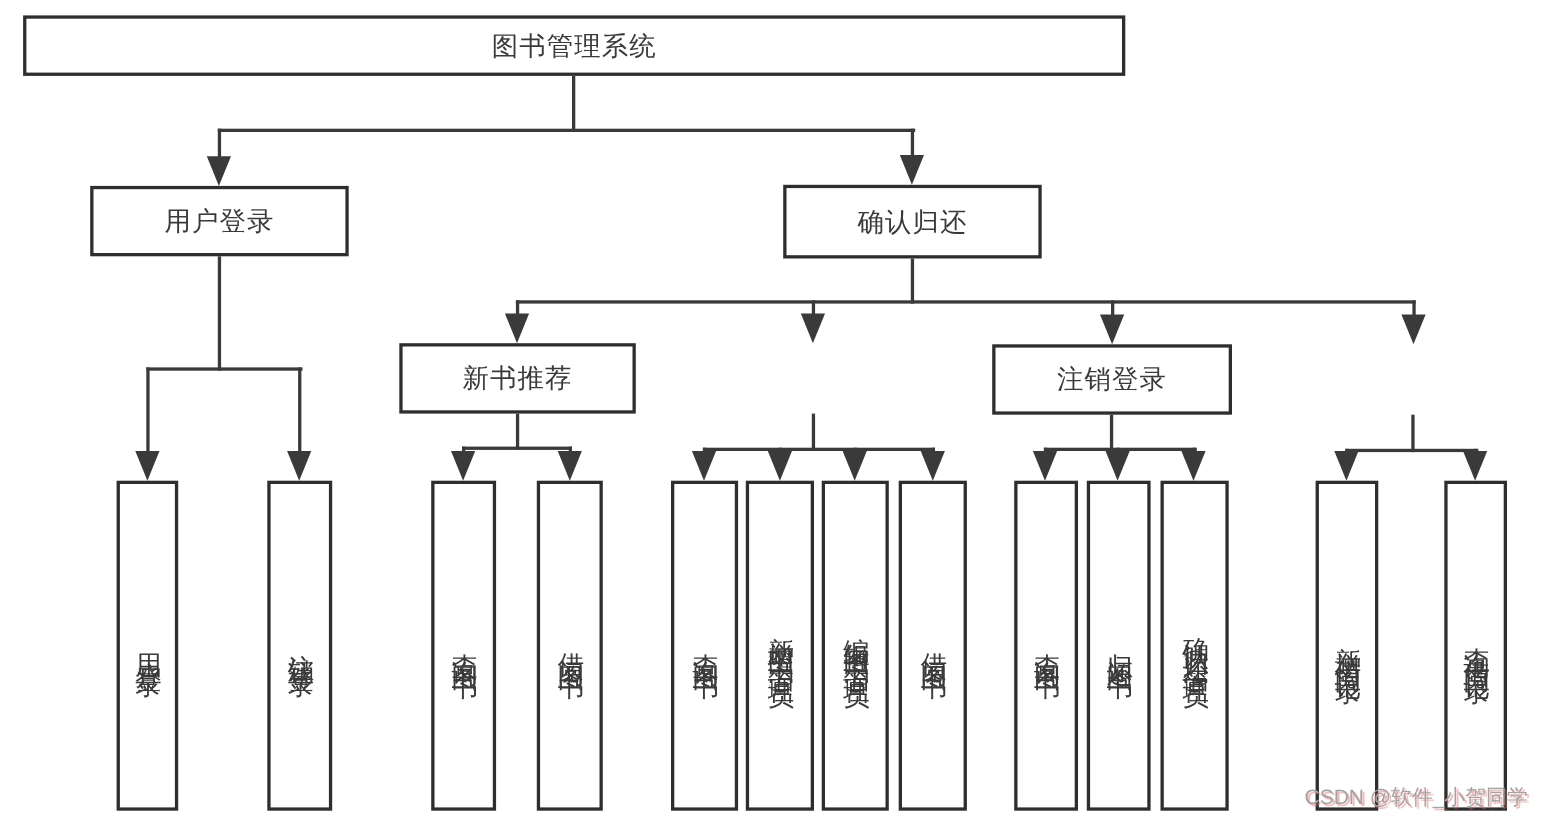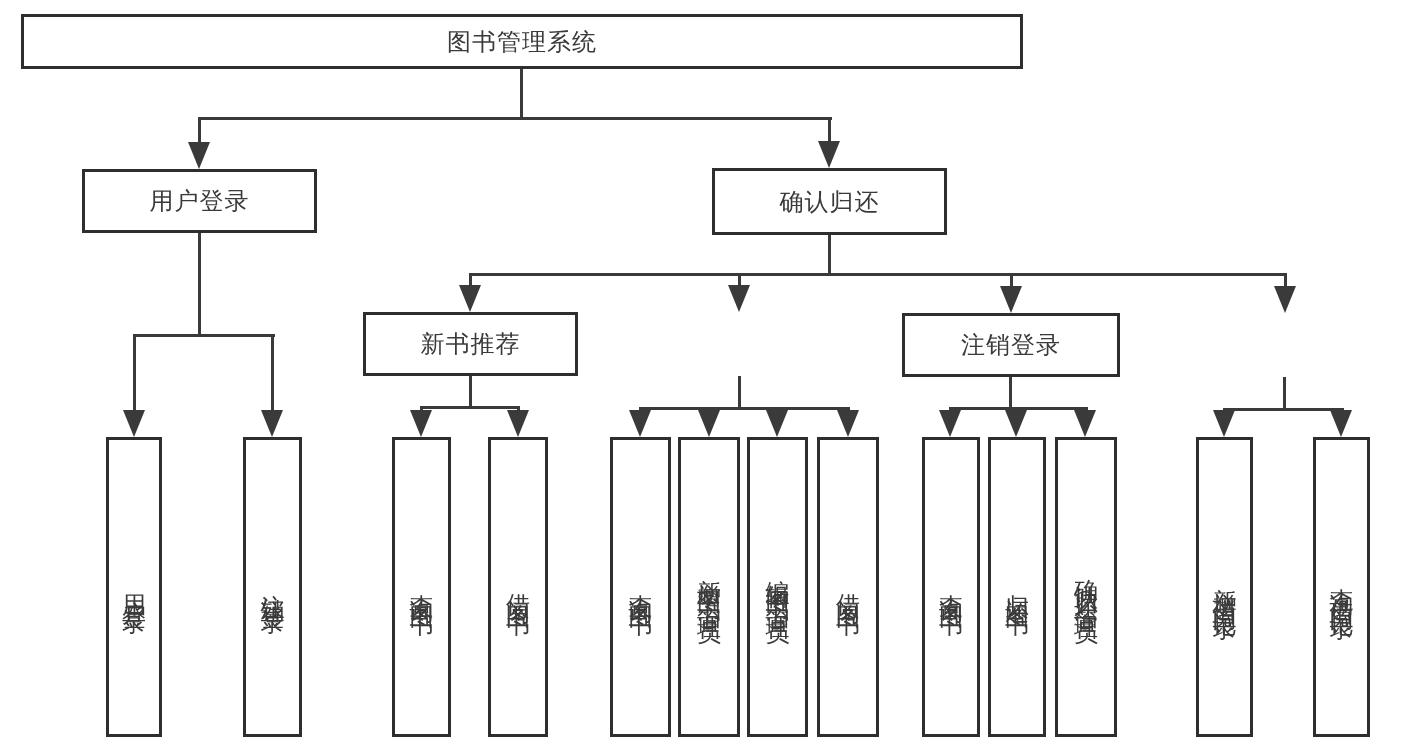--- a/index.html
+++ b/index.html
@@ -160,14 +160,15 @@
   <div class="vline" style="left:1084px;top:407px;width:3px;height:7px"></div>
   <div class="arr" style="left:1074px;top:410px"></div>
 
   <div class="vline" style="left:1283px;top:377px;width:3px;height:34px"></div>
   <div class="hline" style="left:1223px;top:408px;width:121px;height:3px"></div>
   <div class="vline" style="left:1223px;top:408px;width:3px;height:5px"></div>
   <div class="arr" style="left:1213px;top:410px"></div>
   <div class="vline" style="left:1340px;top:408px;width:3px;height:5px"></div>
   <div class="arr" style="left:1330px;top:410px"></div>
 
+  <div class="watermark">CSDN @软件_小贺同学</div>
 
 </div>
 
 </body></html>

